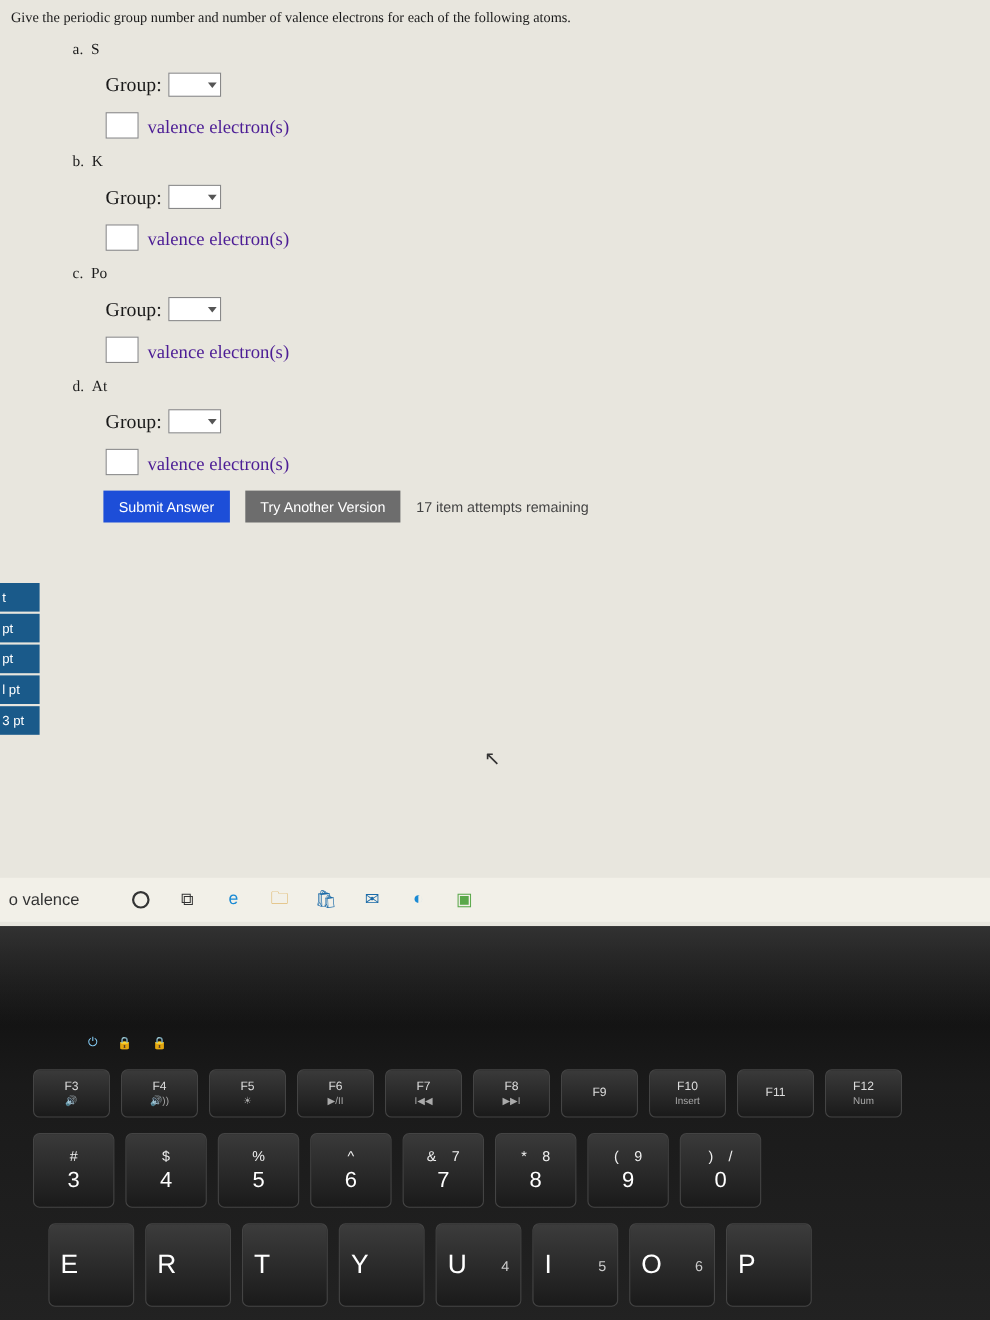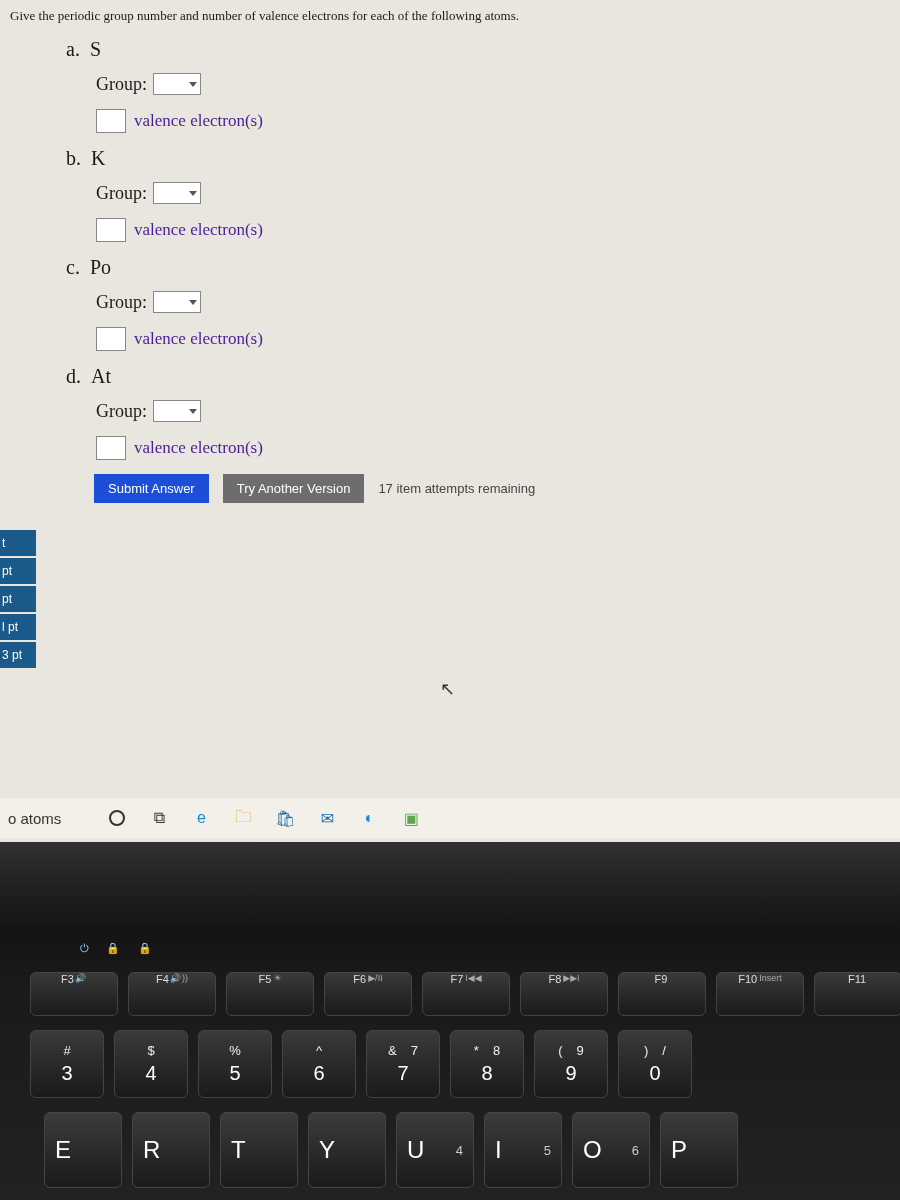--- a/index.html
+++ b/index.html
@@ -39,28 +39,28 @@
   }
   .side-tab.tall { height: 26px; line-height:14px;}
   .content {
     margin-left: 48px;
     padding: 0 12px;
   }
   .item {
     margin: 0 0 8px 6px;
   }
   .item-letter {
-    font-size: 20px;
+    font-size: 14px;
     color: #1a1a1a;
     margin-bottom: 12px;
     padding-left: 0;
   }
   .group-row, .valence-row {
     display: flex;
-    align-items: center;
+    align-items: flex-end;
     margin-left: 30px;
     margin-bottom: 14px;
   }
   .group-label {
     font-size: 18px;
     color: #1a1a1a;
     margin-right: 6px;
   }
   .select {
     width: 48px;
@@ -153,29 +153,30 @@
   .led { font-size:11px; color:#8ad4ff;}
   .fn-row {
     position:absolute;
     top: 130px;
     left: 30px;
     display: flex;
     gap: 10px;
     font-family: Arial, sans-serif;
   }
   .fn-key {
-    width: 88px;
+    width: 70px;
     height: 44px;
     background: linear-gradient(180deg,#3a3a3a,#1a1a1a);
     border: 1px solid #444;
     border-radius: 6px;
     color: #ddd;
     font-size: 11px;
     display: flex;
-    flex-direction: row;
+    flex-direction: column;
+    align-items: center;
     justify-content: center;
     gap: 2px;
   }
   .fn-sub { font-size:9px; color:#aaa;}
   .num-row {
     position:absolute;
     top: 188px;
     left: 30px;
     display:flex;
     gap:10px;
@@ -288,21 +289,21 @@
     <div class="button-row">
       <button class="btn btn-submit">Submit Answer</button>
       <button class="btn btn-try">Try Another Version</button>
       <span class="attempts">17 item attempts remaining</span>
     </div>
   </div>
 
   <div class="cursor">↖</div>
 
   <div class="search-row">
-    <span>o atoms</span>
+    <span>o valence</span>
     <div class="taskbar-icons">
       <div class="tb-icon">
           <div class="circle-icon"></div>
         </div>
       <div class="tb-icon">⧉</div>
       <div class="tb-icon" style="color:#1a8ad4;">e</div>
       <div class="tb-icon" style="color:#d9a441;">🗀</div>
       <div class="tb-icon" style="color:#1a6aa8;">🛍</div>
       <div class="tb-icon" style="color:#1a6aa8;">✉</div>
       <div class="tb-icon" style="color:#1a8ad4;">◐</div>

